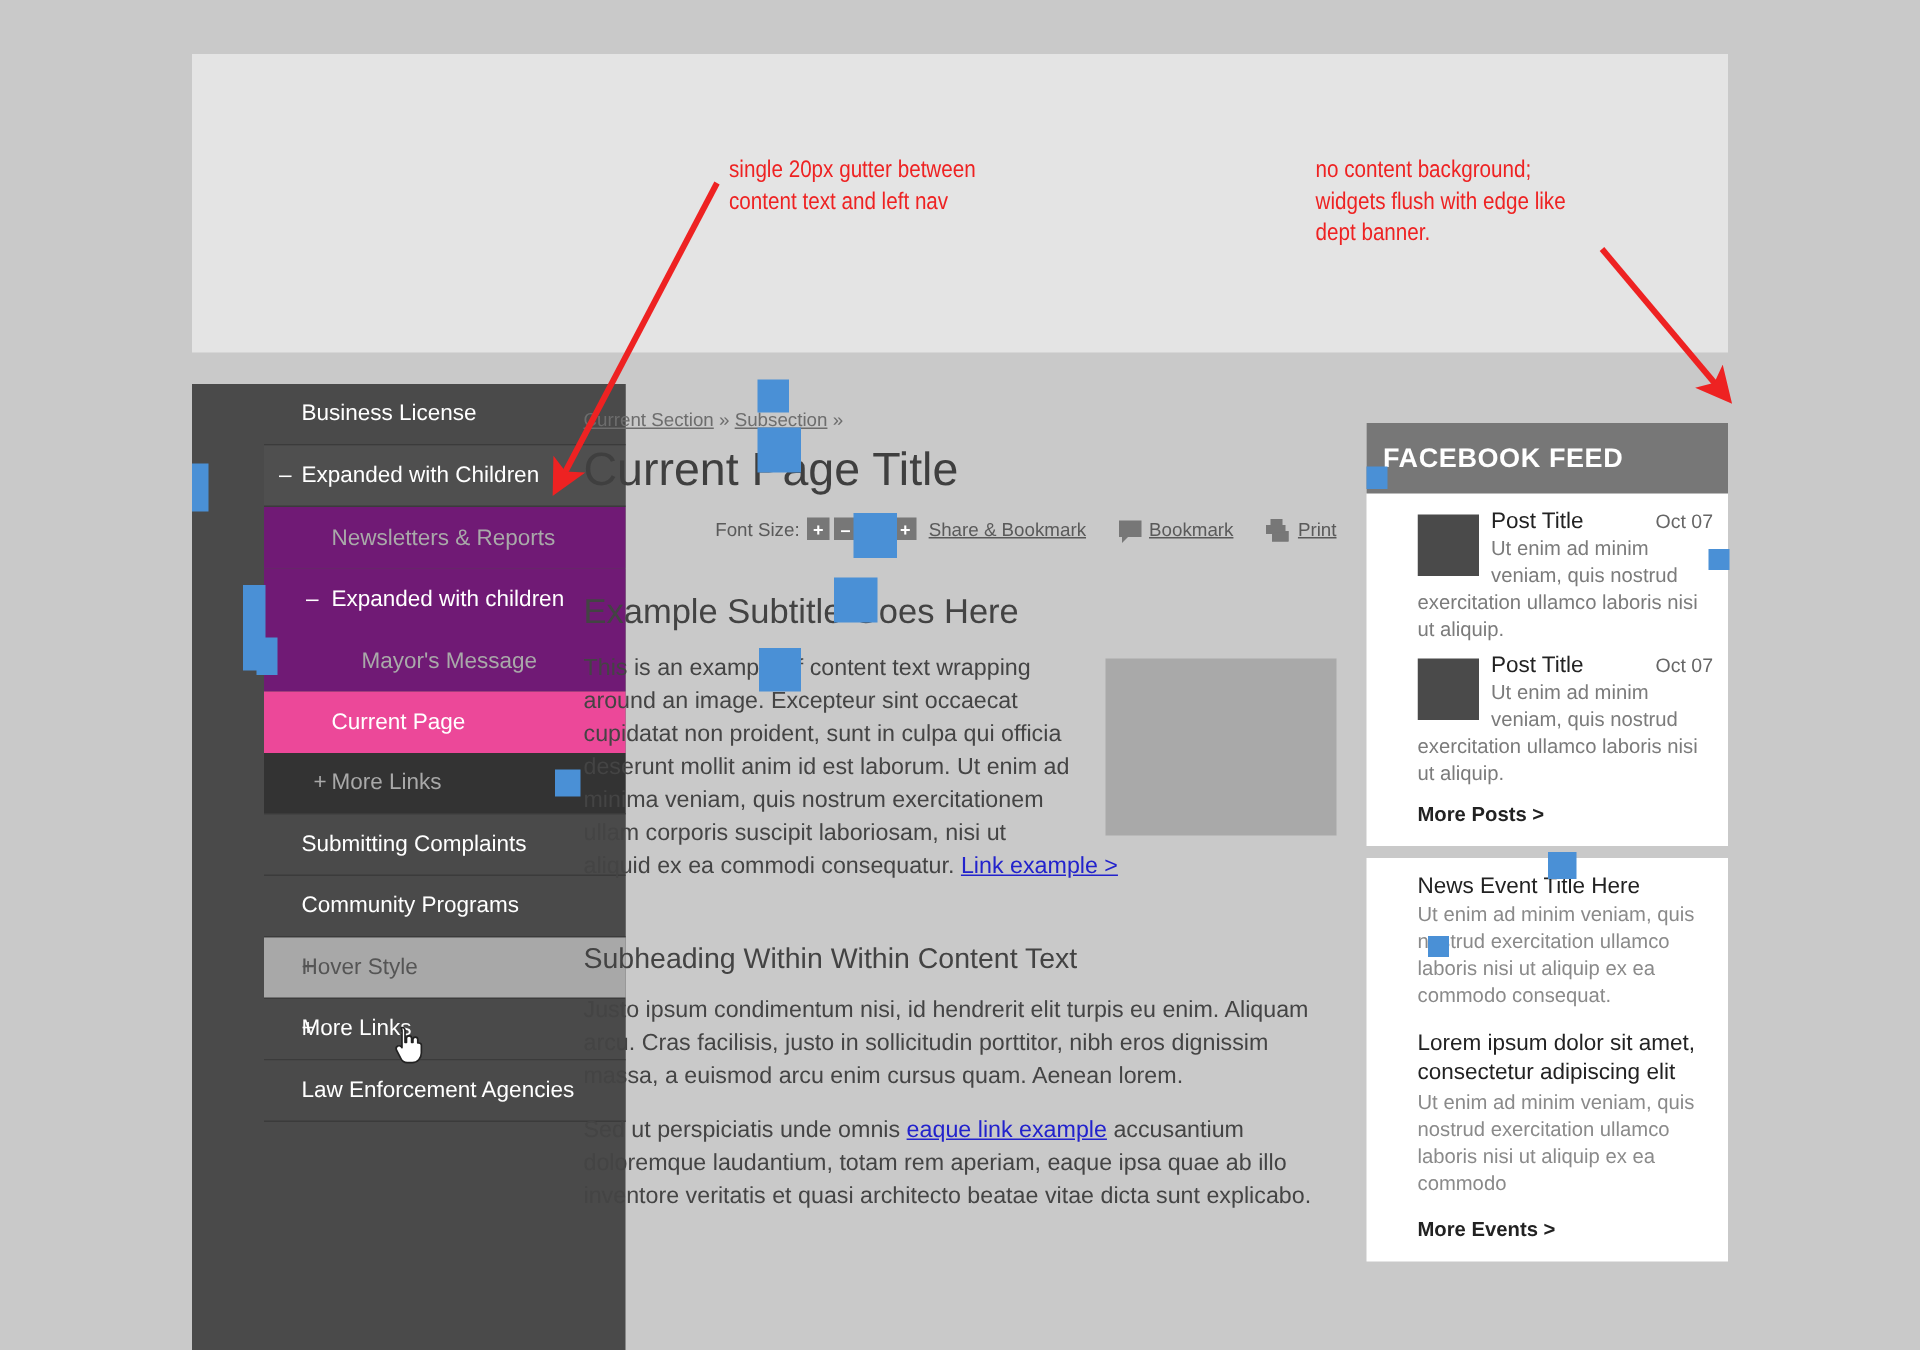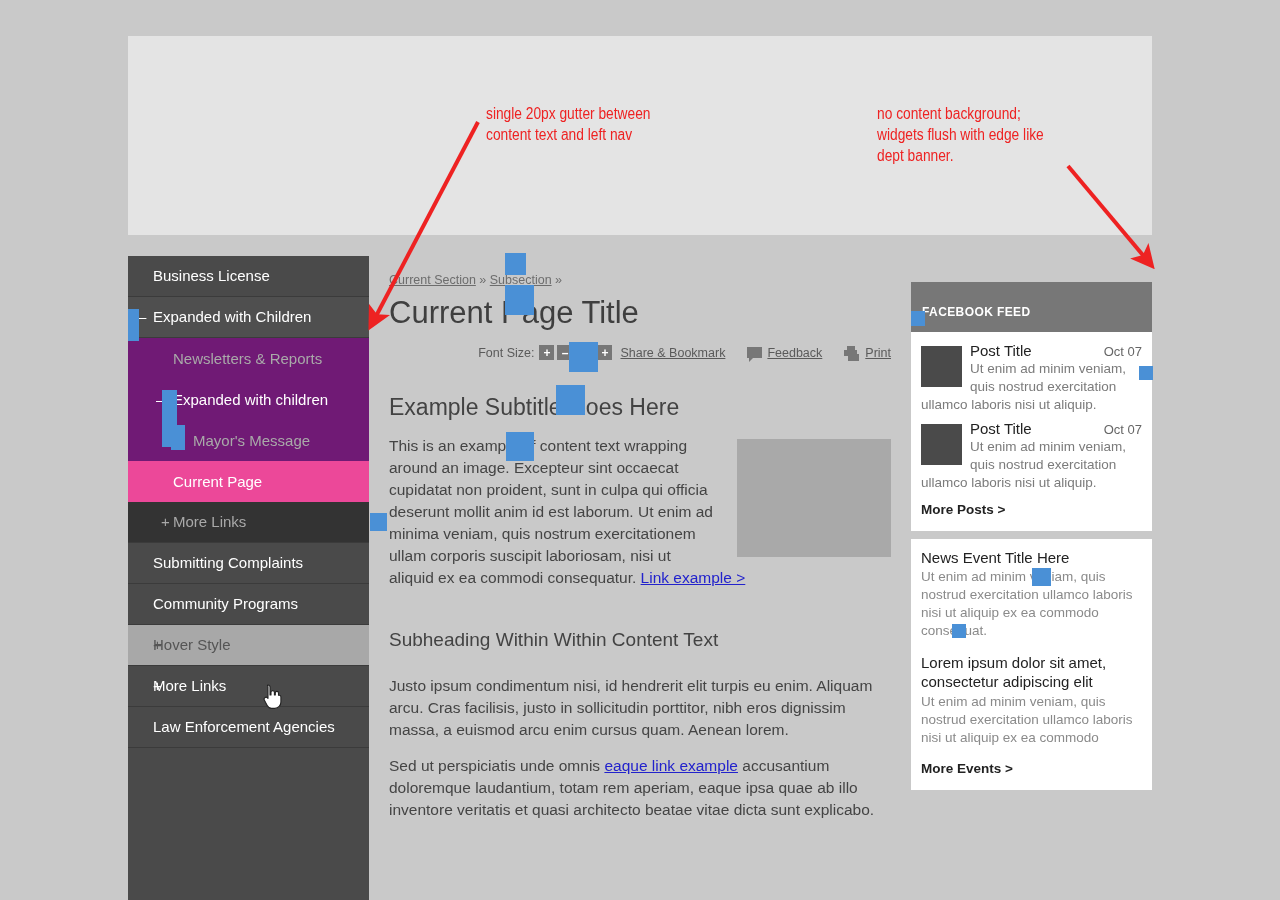--- a/index.html
+++ b/index.html
@@ -15,20 +15,21 @@
   
   .dept-banner{
     position:absolute;left:128px;top:36px;width:1024px;height:199px;
     background:#e4e4e4;
   }
 
   
   .leftnav{
     position:absolute;left:128px;top:256px;width:241px;height:644px;
     background:#4a4a4a;
+    padding-left:48px;
   }
   .nav-item{
     position:relative;box-sizing:border-box;
     border-bottom:1px solid #3b3b3b;
     color:#ffffff;font-size:15px;line-height:1.2;
     display:flex;align-items:center;
     padding-left:25px;height:41px;
   }
   .nav-item.lvl0{background:#4a4a4a;color:#fff;}
   .nav-item.expanded{background:#4f4f4f;}
@@ -98,36 +99,36 @@
 
   h2.subtitle{
     font-size:23px;font-weight:400;color:#434343;margin:32px 0 0 0;
   }
   h3.subheading{
     font-size:19px;font-weight:400;color:#434343;margin:0 0 6px 0;
   }
   p.body-copy{
     font-size:15.5px;color:#444444;line-height:1.42;margin:14px 0 0 0;
   }
-  p.body-copy.tight{margin-top:24px;}
+  p.body-copy.tight{margin-top:12px;}
   .content a.inline{color:#2222cc;text-decoration:underline;}
   .float-img{
     float:right;width:154px;height:118px;background:#a9a9a9;
     margin:4px 0 6px 18px;
   }
   .lower-block{margin-top:40px;}
 
   
   .widgets{position:absolute;left:911px;top:282px;width:241px;}
   .widget{background:#ffffff;margin-bottom:8px;}
   .widget-head{
-    background:#777777;color:#ffffff;font-size:12px;font-weight:bold;
-    letter-spacing:0.4px;padding:23px 0 13px 11px;
-  }
-  .widget-body{padding:10px 10px 14px 10px;}
+    background:#777777;color:#ffffff;font-size:18px;font-weight:bold;
+    letter-spacing:0.4px;padding:13px 0 13px 11px;
+  }
+  .widget-body{padding:10px 10px 14px 10px;margin-left:24px;}
   .fb-post{display:block;margin-bottom:6px;overflow:hidden;}
   .fb-thumb{float:left;width:41px;height:41px;background:#4a4a4a;margin:4px 8px 2px 0;}
   .fb-row{display:flex;justify-content:space-between;align-items:baseline;}
   .fb-title{font-size:15px;color:#222222;}
   .fb-date{font-size:13px;color:#666666;}
   .fb-text{font-size:13.5px;color:#7b7b7b;line-height:1.33;margin-top:1px;}
   .more-link{
     text-align:left;font-size:13.5px;font-weight:bold;color:#222222;
     margin-top:10px;padding-right:10px;
   }
@@ -230,21 +231,21 @@
       <span class="sqbtn">+</span>
       <span class="sqbtn">–</span>
 
       <span class="tool-grp">
         <span class="sqbtn">+</span>
         <a href="#">Share &amp; Bookmark</a>
       </span>
 
       <span class="tool-grp">
         <span class="speech"></span>
-        <a href="#">Feedback</a>
+        <a href="#">Bookmark</a>
       </span>
 
       <span class="tool-grp">
         <span class="printer">
           <span class="top"></span>
             <span class="body"></span>
             <span class="out"></span>
         </span>
         <a href="#">Print</a>
       </span>

